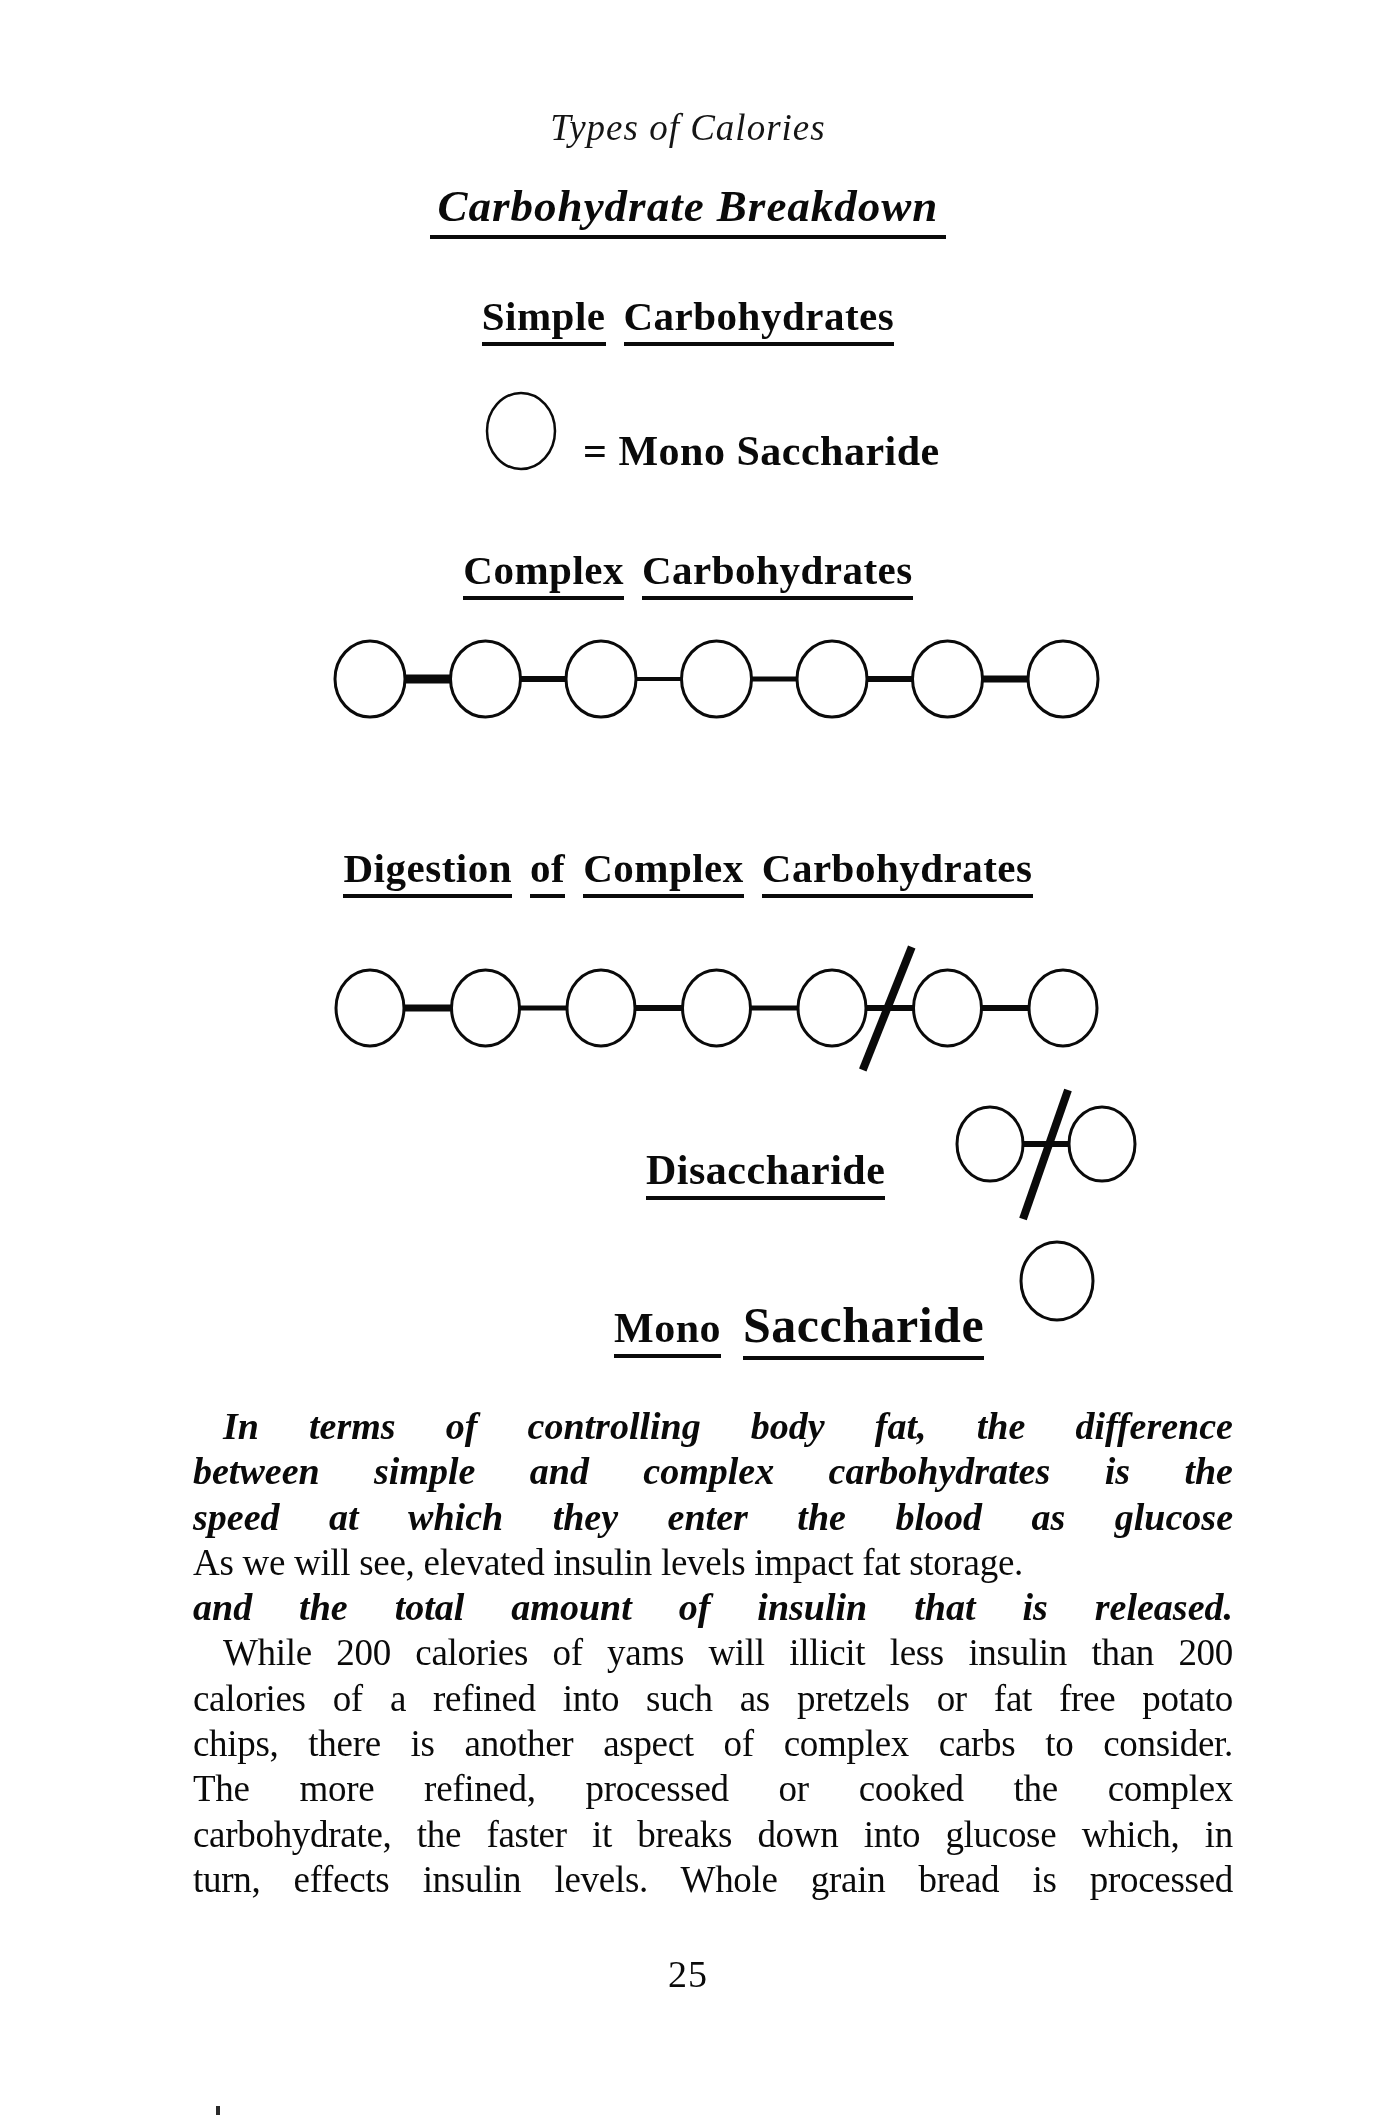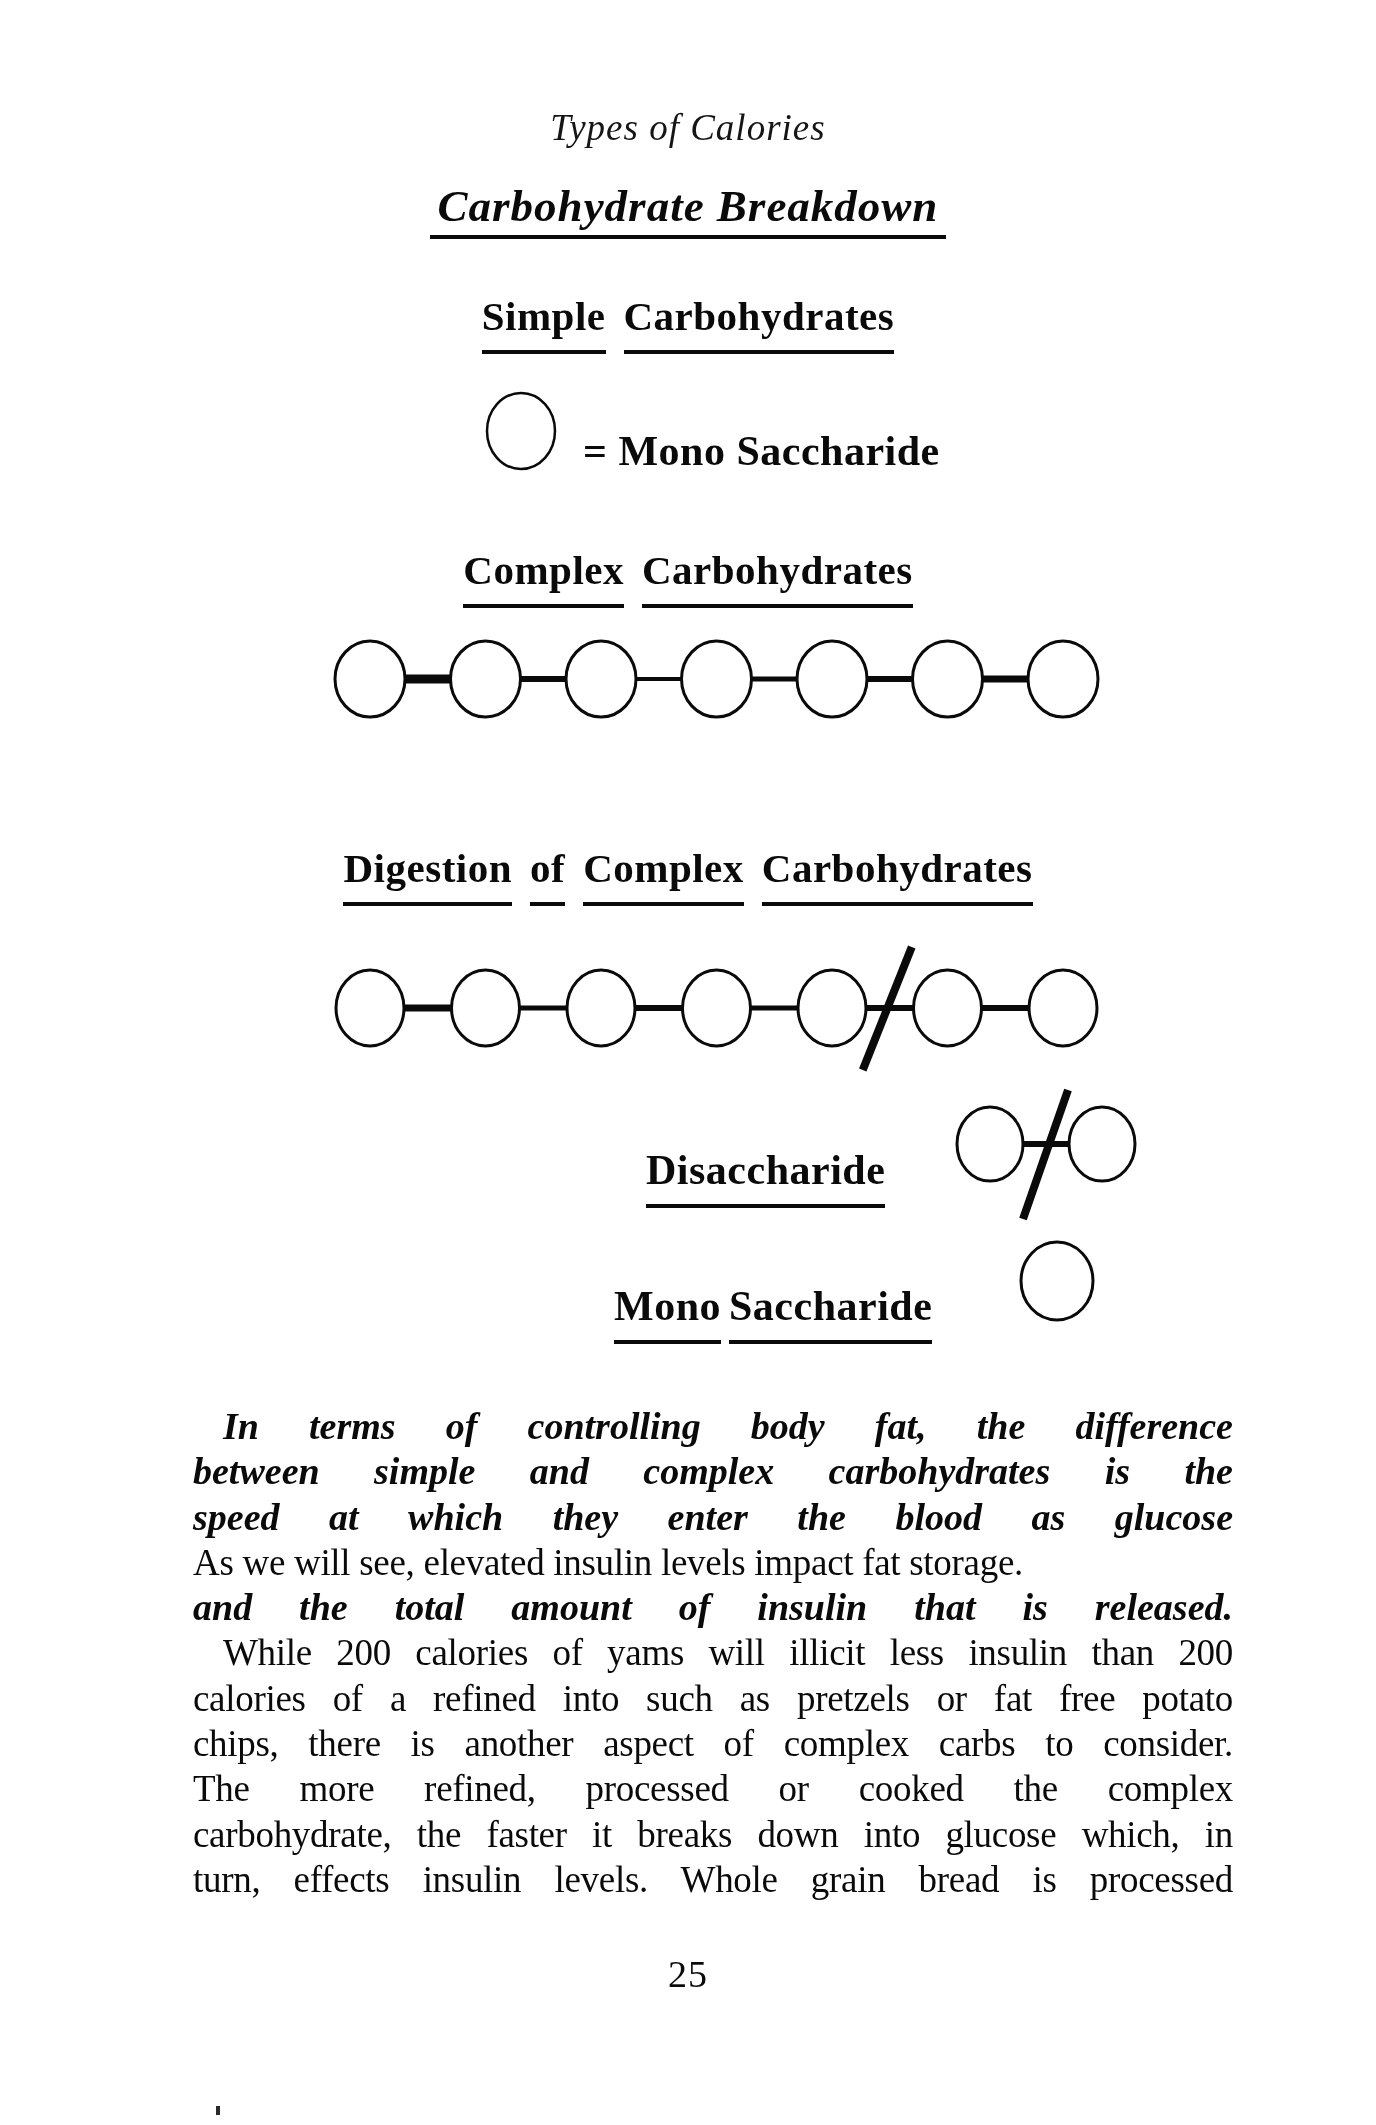--- a/index.html
+++ b/index.html
@@ -10,21 +10,21 @@
   }
   .center-row { position:absolute; left:0; width:100%; text-align:center; white-space:nowrap;font-family:Liberation Serif, serif; }
   .abs { position:absolute; white-space:nowrap; }
   .running-header { font-style:italic; font-size:37px; letter-spacing:1px; color:#151515; }
   .main-title {
     display:inline-block; font-weight:bold; font-style:italic; font-size:45px;
     letter-spacing:1px; border-bottom:4px solid #0a0a0a; padding:0 8px 3px 8px;
   }
   .hw {
     display:inline-block; font-weight:bold; font-size:41px; letter-spacing:0.5px;
-    border-bottom:4px solid #0a0a0a; padding-bottom:10px; margin:0 9px;
+    border-bottom:4px solid #0a0a0a; padding-bottom:2px; margin:0 9px;
   }
   .hw.single { margin:0; }
   .legend-text { font-weight:bold; font-size:42px; letter-spacing:0.5px; }
   .diagram { position:absolute; }
   .para { position:absolute; left:193px; top:1404px; width:1040px; }
   .pline {
     font-size:37px; line-height:45.3px; height:45.3px;
     letter-spacing:-0.3px; white-space:nowrap; overflow:visible;
   }
   .pline.bi { font-weight:bold; font-style:italic; font-size:38px; letter-spacing:0; }
@@ -100,21 +100,21 @@
     <span class="hw single" style="font-size:42px">Disaccharide</span>
   </span>
   <svg id="disaccharide-svg" class="diagram" style="left:940px; top:1085px" width="225" height="145">
       <rect x="81" y="56" width="50" height="6" fill="#0a0a0a"></rect>
       <ellipse cx="50" cy="59" rx="33" ry="37" fill="#ffffff" stroke="#0a0a0a" stroke-width="3"></ellipse>
       <ellipse cx="162" cy="59" rx="33" ry="37" fill="#ffffff" stroke="#0a0a0a" stroke-width="3"></ellipse>
       <line x1="128" y1="5" x2="83" y2="134" stroke="#0a0a0a" stroke-width="8"></line>
     </svg>
 
   <span class="abs" style="left:614px; top:1282px">
-    <span class="hw" style="font-size:42px; margin:0 8px 0 0">Mono</span><span class="hw" style="font-size:42px; margin:0">Saccharide</span>
+    <span class="hw" style="font-size:42px; margin:0 8px 0 0">Mono</span><span class="hw" style="font-size:50px; margin:14px">Saccharide</span>
   </span>
   <svg id="mono-product-svg" class="diagram" style="left:1014px; top:1238px" width="86" height="88">
       <ellipse cx="43" cy="43" rx="36" ry="39" fill="#ffffff" stroke="#0a0a0a" stroke-width="3"></ellipse>
     </svg>
 
   <div class="para" id="paragraph">
       <div class="pline bi just indent">In terms of controlling body fat, the difference</div>
       <div class="pline bi just">between simple and complex carbohydrates is the</div>
       <div class="pline bi just">speed at which they enter the blood as glucose</div>
       <div class="pline">As we will see, elevated insulin levels impact fat storage.</div>

